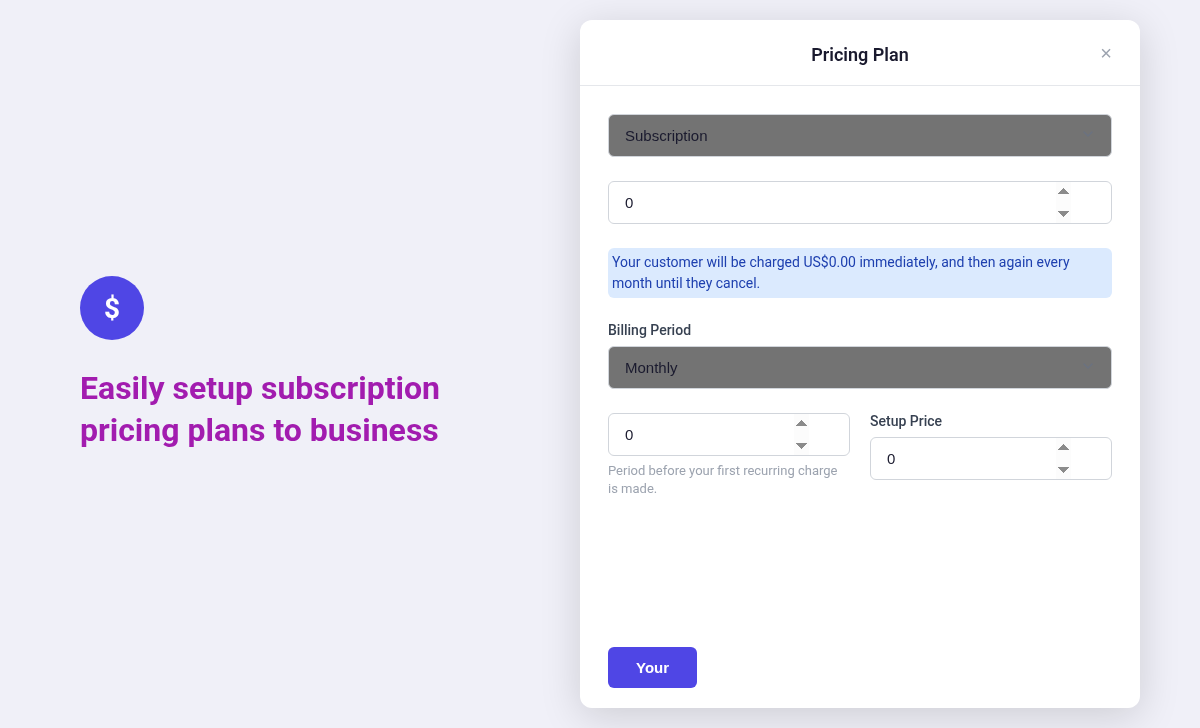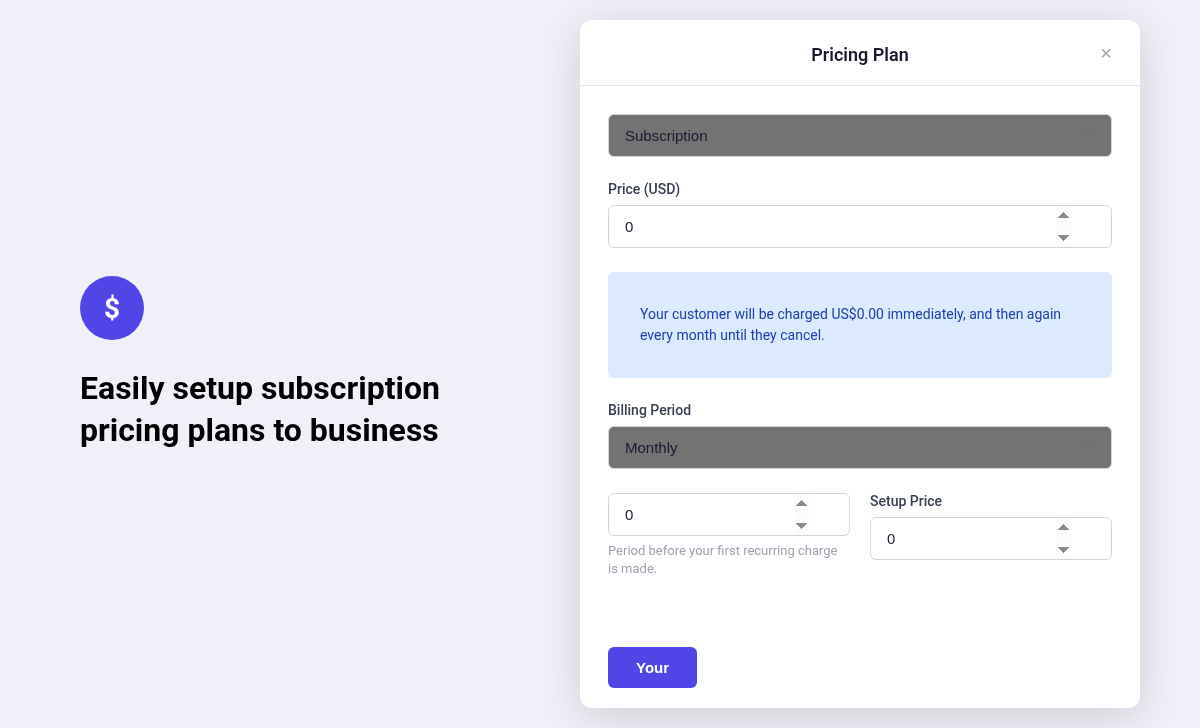--- a/index.html
+++ b/index.html
@@ -36,21 +36,21 @@
       align-items: center;
       justify-content: center;
       color: white;
       font-size: 28px;
       font-weight: bold;
     }
 
     .left-heading {
       font-size: 32px;
       font-weight: 700;
-      color: #000000;
+      color: #a21caf;
       line-height: 1.3;
     }
 
     .modal-overlay {
       position: absolute;
       right: 60px;
       top: 20px;
       bottom: 20px;
       width: 560px;
       background: white;
@@ -168,21 +168,21 @@
 
     .number-input-wrapper input[type="number"]::-webkit-inner-spin-button,
     .number-input-wrapper input[type="number"]::-webkit-outer-spin-button {
       opacity: 1;
       height: 44px;
     }
 
     .info-box {
       background-color: #dbeafe;
       border-radius: 6px;
-      padding: 32px;
+      padding: 4px;
       margin-bottom: 24px;
     }
 
     .info-box-text {
       font-size: 14px;
       color: #1e40af;
       line-height: 1.5;
     }
 
     .form-row {
@@ -242,21 +242,20 @@
         </select>
         <span class="chevron-icon">
           <svg width="16" height="16" viewBox="0 0 16 16" fill="none" xmlns="http://www.w3.org/2000/svg">
             <path d="M4 6l4 4 4-4" stroke="#6b7280" stroke-width="1.5" stroke-linecap="round" stroke-linejoin="round"></path>
           </svg>
         </span>
       </div>
     </div>
 
     <div class="form-group">
-      <label class="form-label">Price (USD)</label>
       <div class="number-input-wrapper">
         <input type="number" class="form-input" value="0" min="0" step="1" style="">
       </div>
     </div>
 
     <div class="info-box">
       <p class="info-box-text">Your customer will be charged US$0.00 immediately, and then again every month until they cancel.</p>
     </div>
 
     <div class="form-group">

